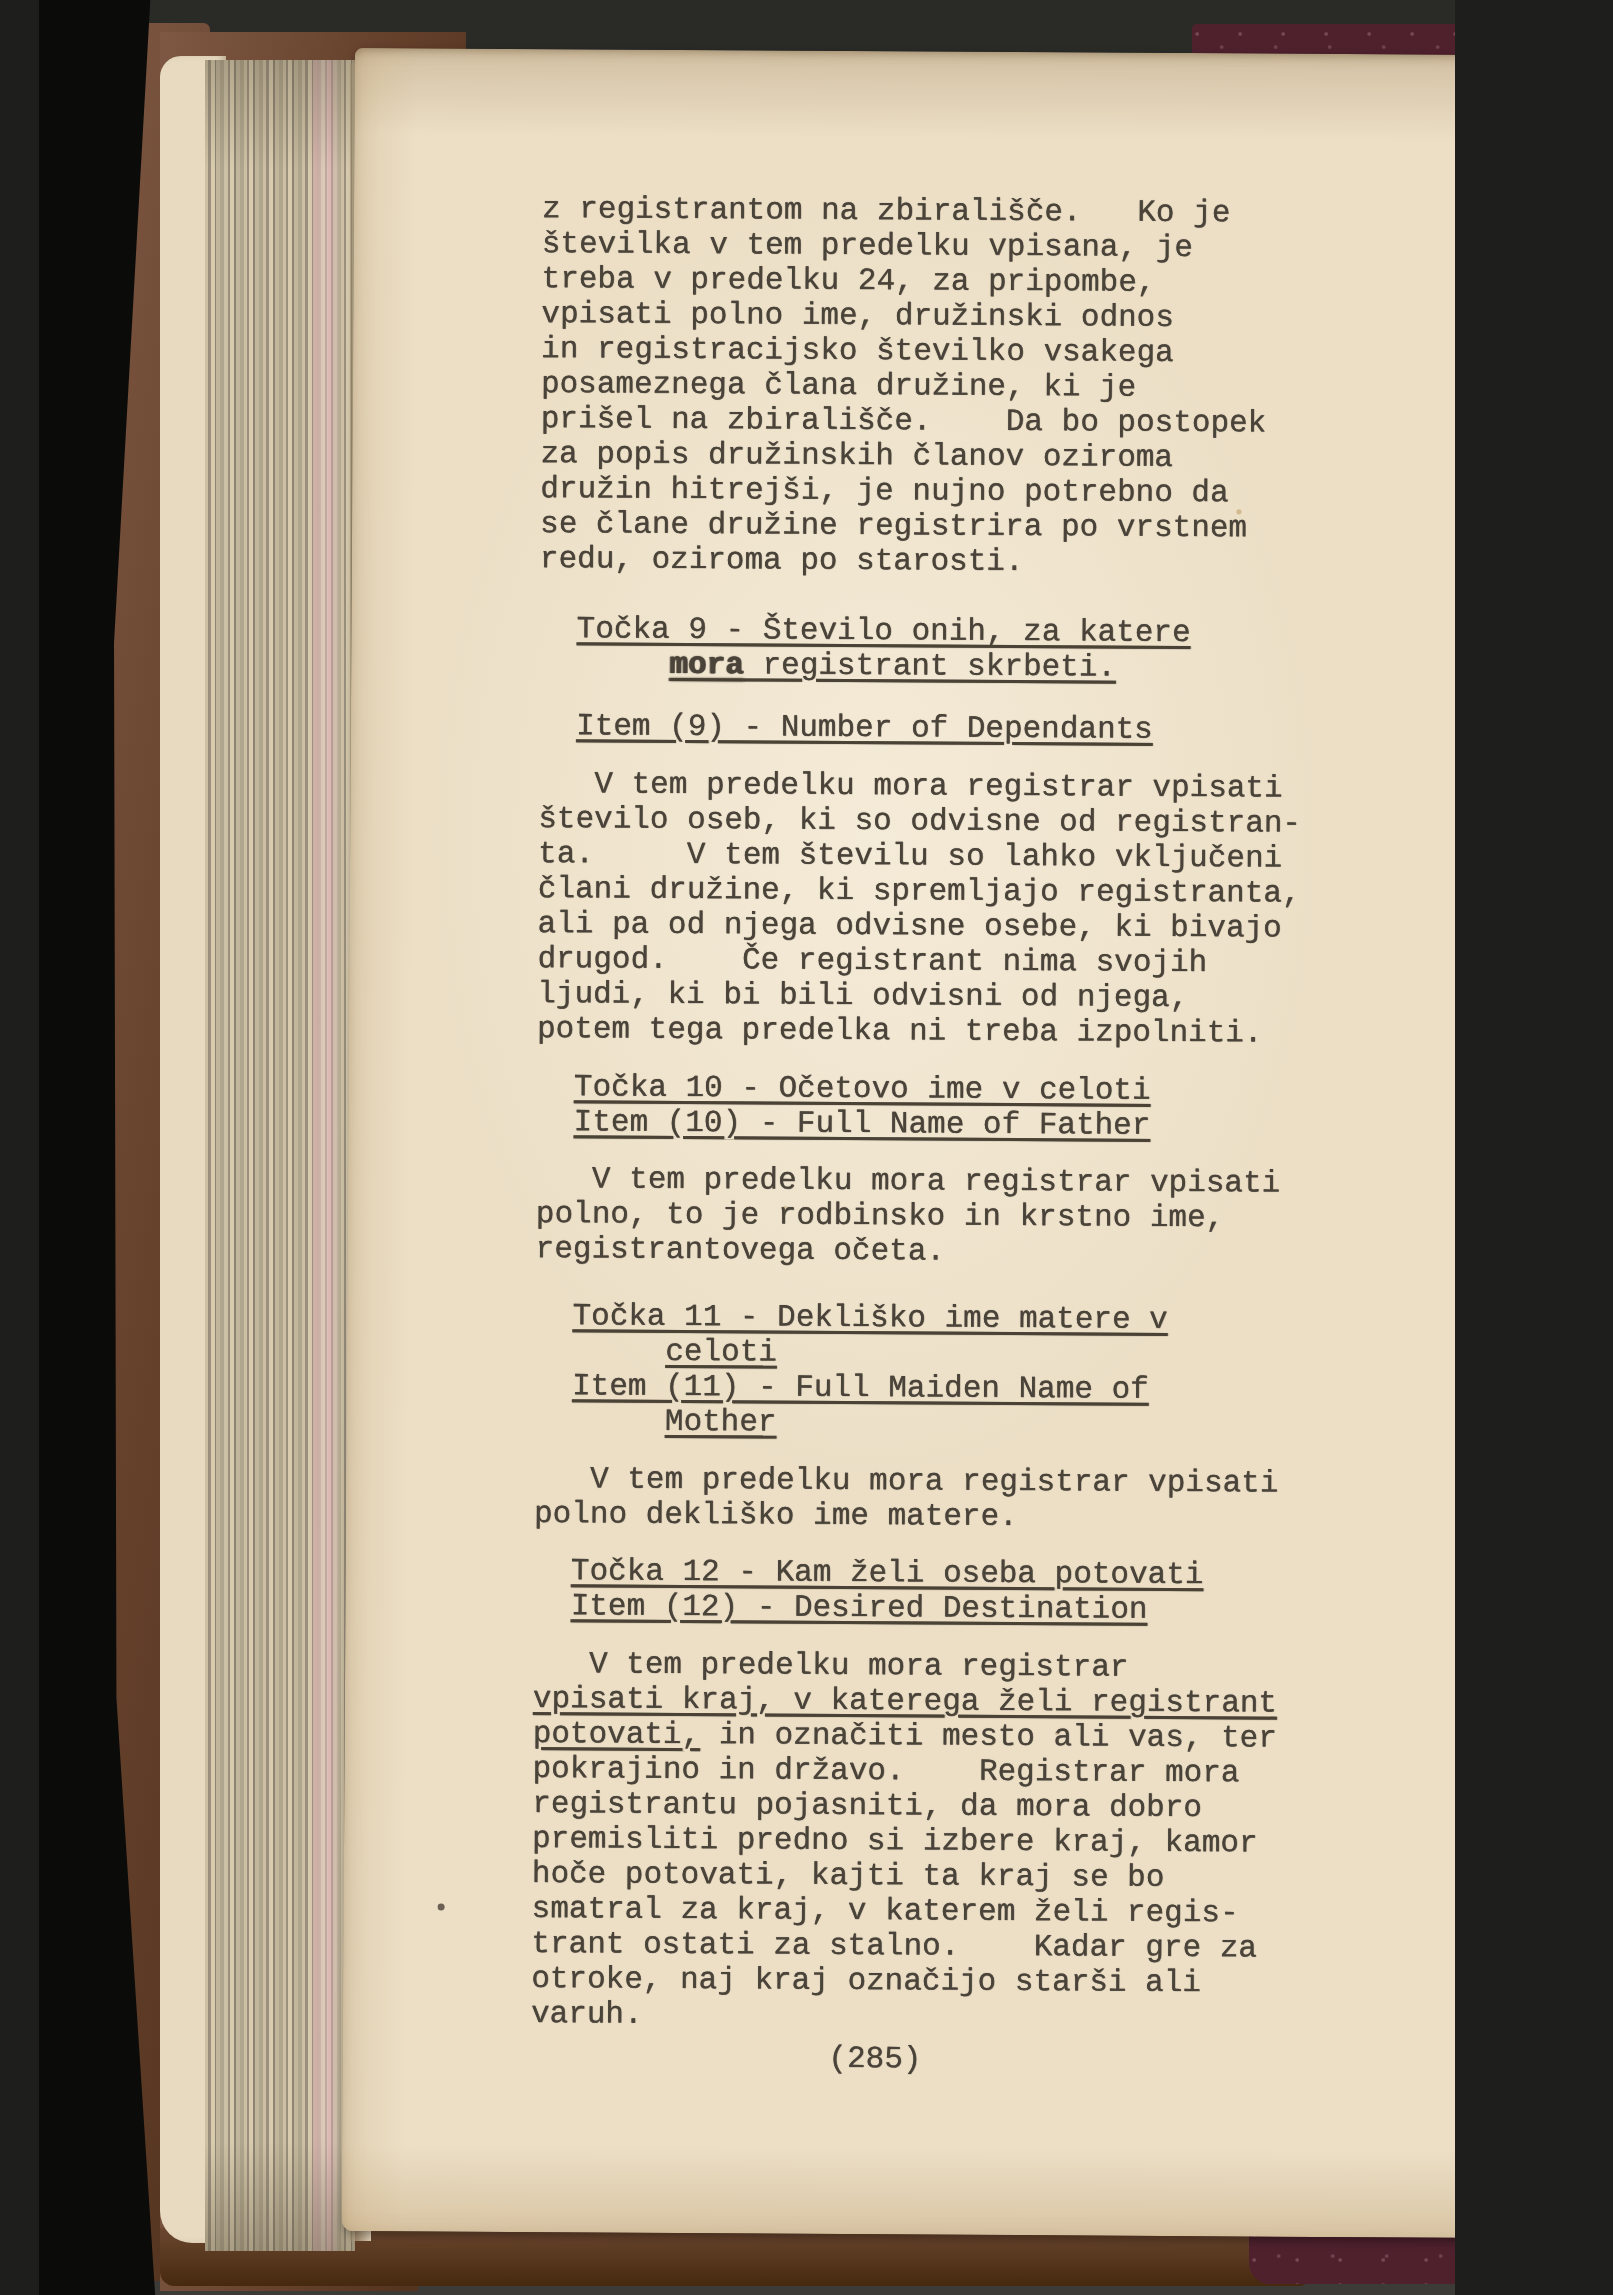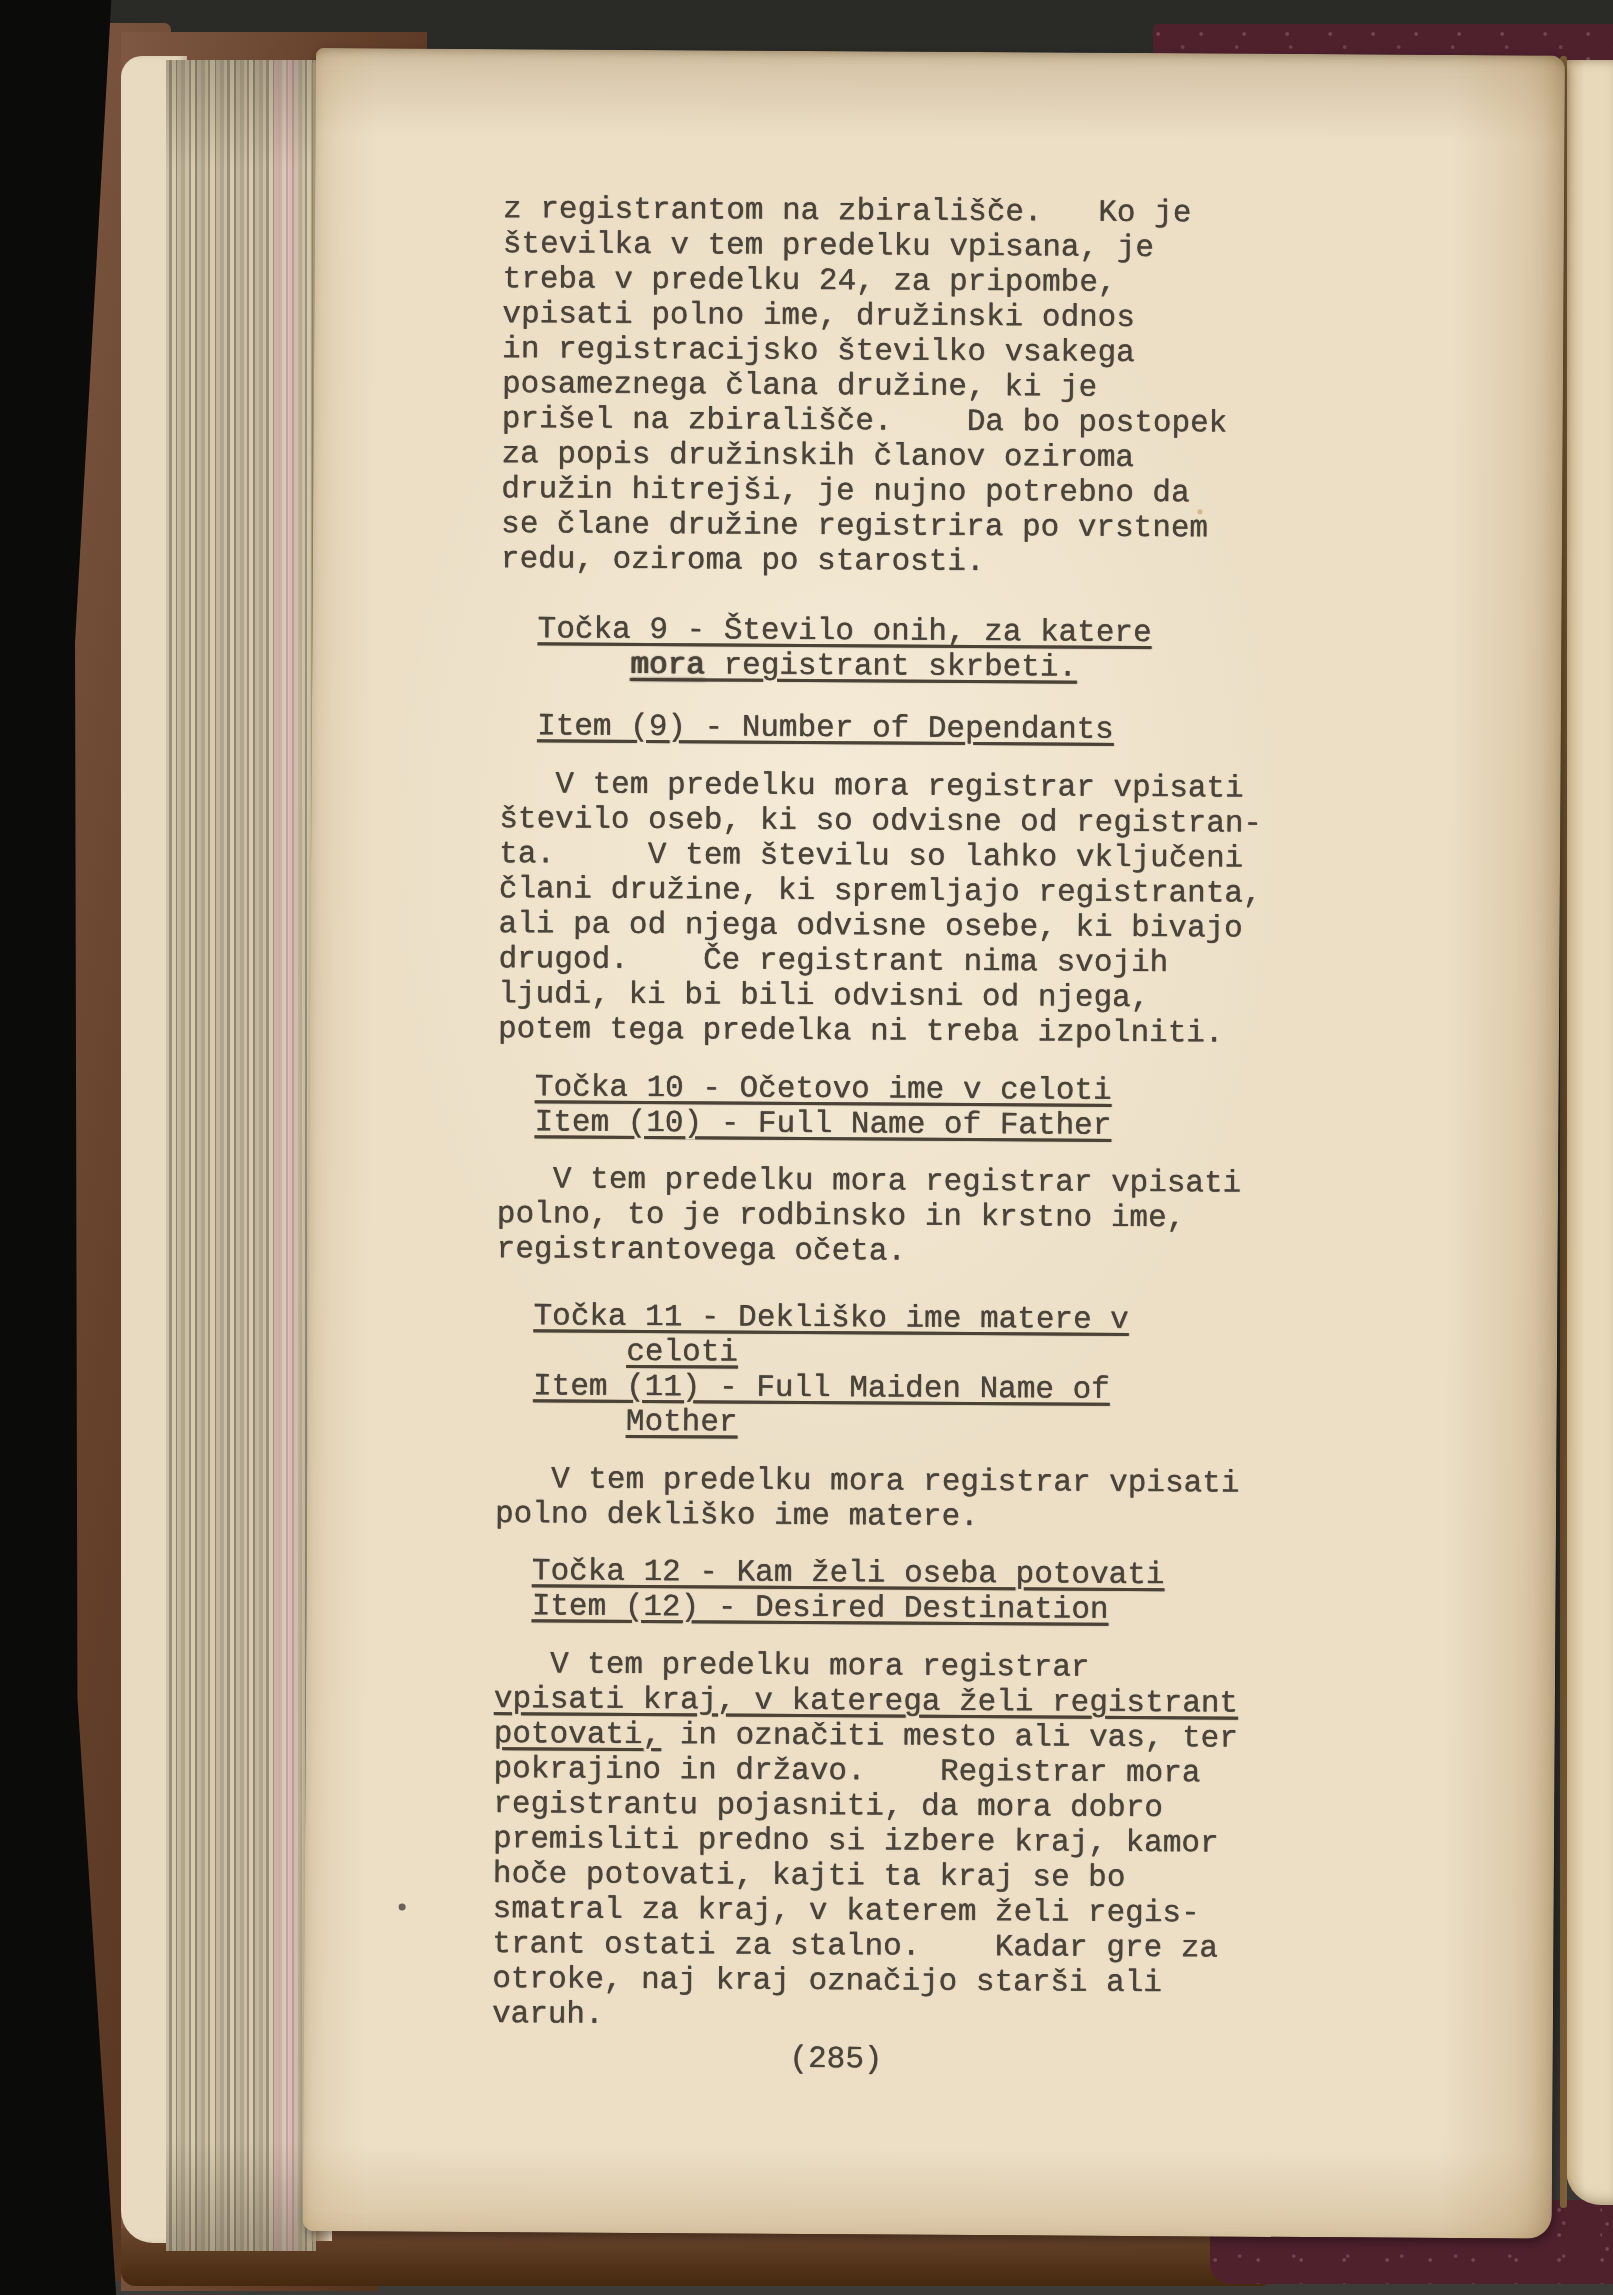--- a/index.html
+++ b/index.html
@@ -1,18 +1,18 @@
 <!DOCTYPE html>
 <html style="--backdrop: #2a2a27; --black_strip: #0b0b0a; --cover_brown: #73503b; --cover_maroon: #4e212d; --page: #ecdfc6; --page_edge: #e7dac1; --next_page: #e7d9ba; --ink: #4a4339; --bottom_band: #3c3b38;font-size:13px"><head>
 <meta charset="utf-8">
 <style>
   html,body{margin:0;padding:0;background:#1e1e1c;}
-  #stage{position:relative;width:1613px;height:2295px;overflow:hidden;
+  #stage{position:relative;width:1416px;height:2295px;overflow:hidden;
          background:linear-gradient(180deg,var(--backdrop) 0 86%,var(--bottom_band) 98%);
-         font-family:"Liberation Mono","DejaVu Sans Mono",monospace;}
+         font-family:"Liberation Mono","DejaVu Sans Mono",monospace;margin-left:39px;}
   .abs{position:absolute;}
 
   
   #black-strip{left:0;top:0;width:121px;height:2295px;background:var(--black_strip);
     clip-path:polygon(0 0,92% 0,62% 28%,64% 74%,96% 100%,0 100%);}
 
   
   .brown{background:linear-gradient(100deg,#7e5843,#6a452f 45%,#53331e);}
   #cover-spine{left:42px;top:22.6px;width:129px;height:2258px;border-radius:29px 6.5px 6.5px 24px;}
   #cover-tl{left:121px;top:32px;width:306px;height:532px;
@@ -66,21 +66,21 @@
       1.6px 4px 9.7px rgba(0,0,0,.35);}
 
   
   #text-layer{left:188px;top:142px;width:823px;color:var(--ink);
     font-size:31px;line-height:35px;white-space:pre;
     text-shadow:0 0 0.8px rgba(74,66,56,.75),0.5px 0.3px 0 rgba(74,66,56,.4);}
   .block{margin:0;}
   .line{height:35px;}
   .u{text-decoration:underline;text-decoration-thickness:2.8px;text-underline-offset:4.8px;
      text-decoration-color:rgba(72,63,51,.9);}
-  .b{font-weight:normal;text-shadow:0 0 1.6px rgba(74,66,56,.9),0.8px 0 0 rgba(74,66,56,.8),-0.8px 0 0 rgba(74,66,56,.6);}
+  .b{font-weight:bold;text-shadow:0 0 1.6px rgba(74,66,56,.9),0.8px 0 0 rgba(74,66,56,.8),-0.8px 0 0 rgba(74,66,56,.6);}
   .pagenum .line{text-align:left;}
 
   #margin-dot{left:94px;top:1855px;width:7.3px;height:7.3px;border-radius:50%;
     background:rgba(70,60,50,.78);}
 </style>
 </head>
 <body>
 
 <div id="stage">
   <div class="abs brown" id="cover-spine"></div>

